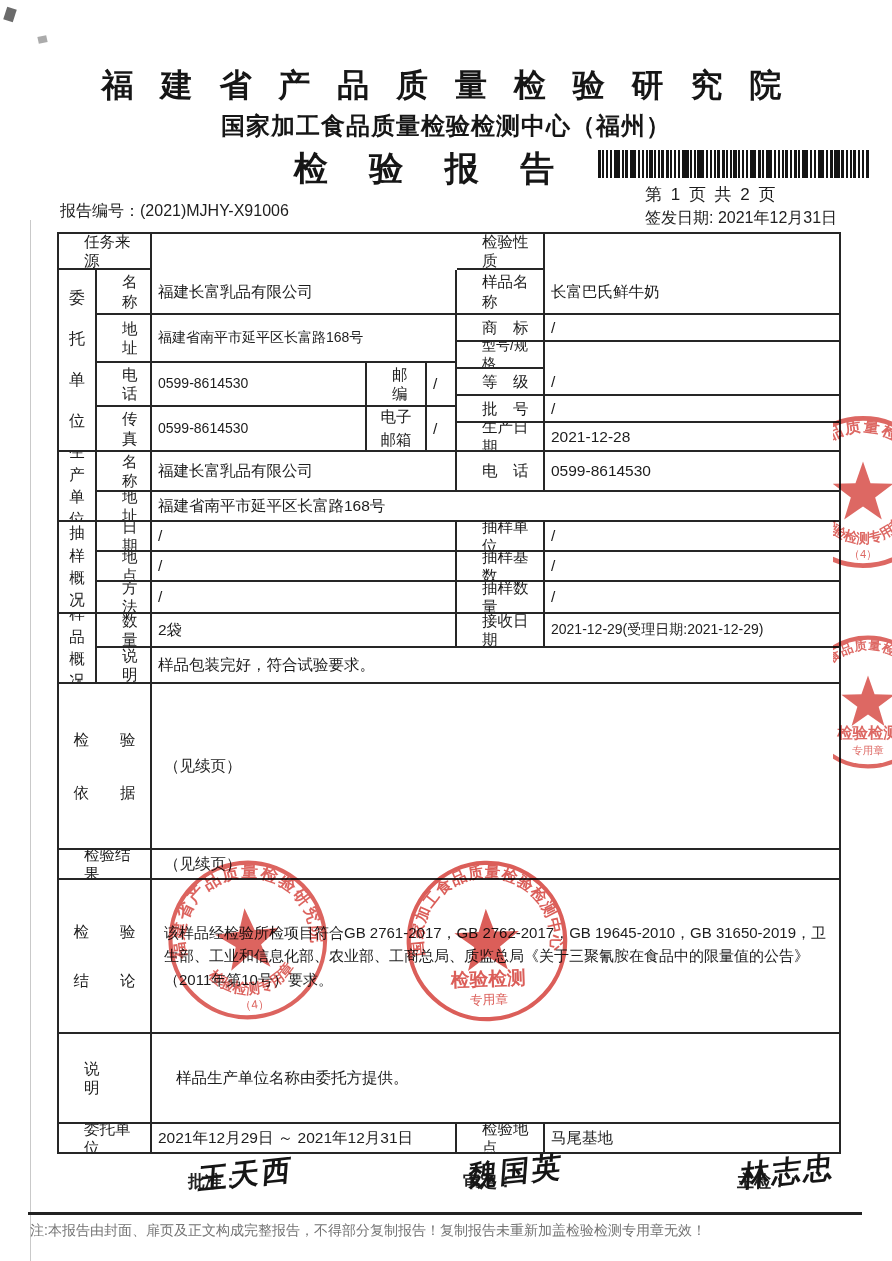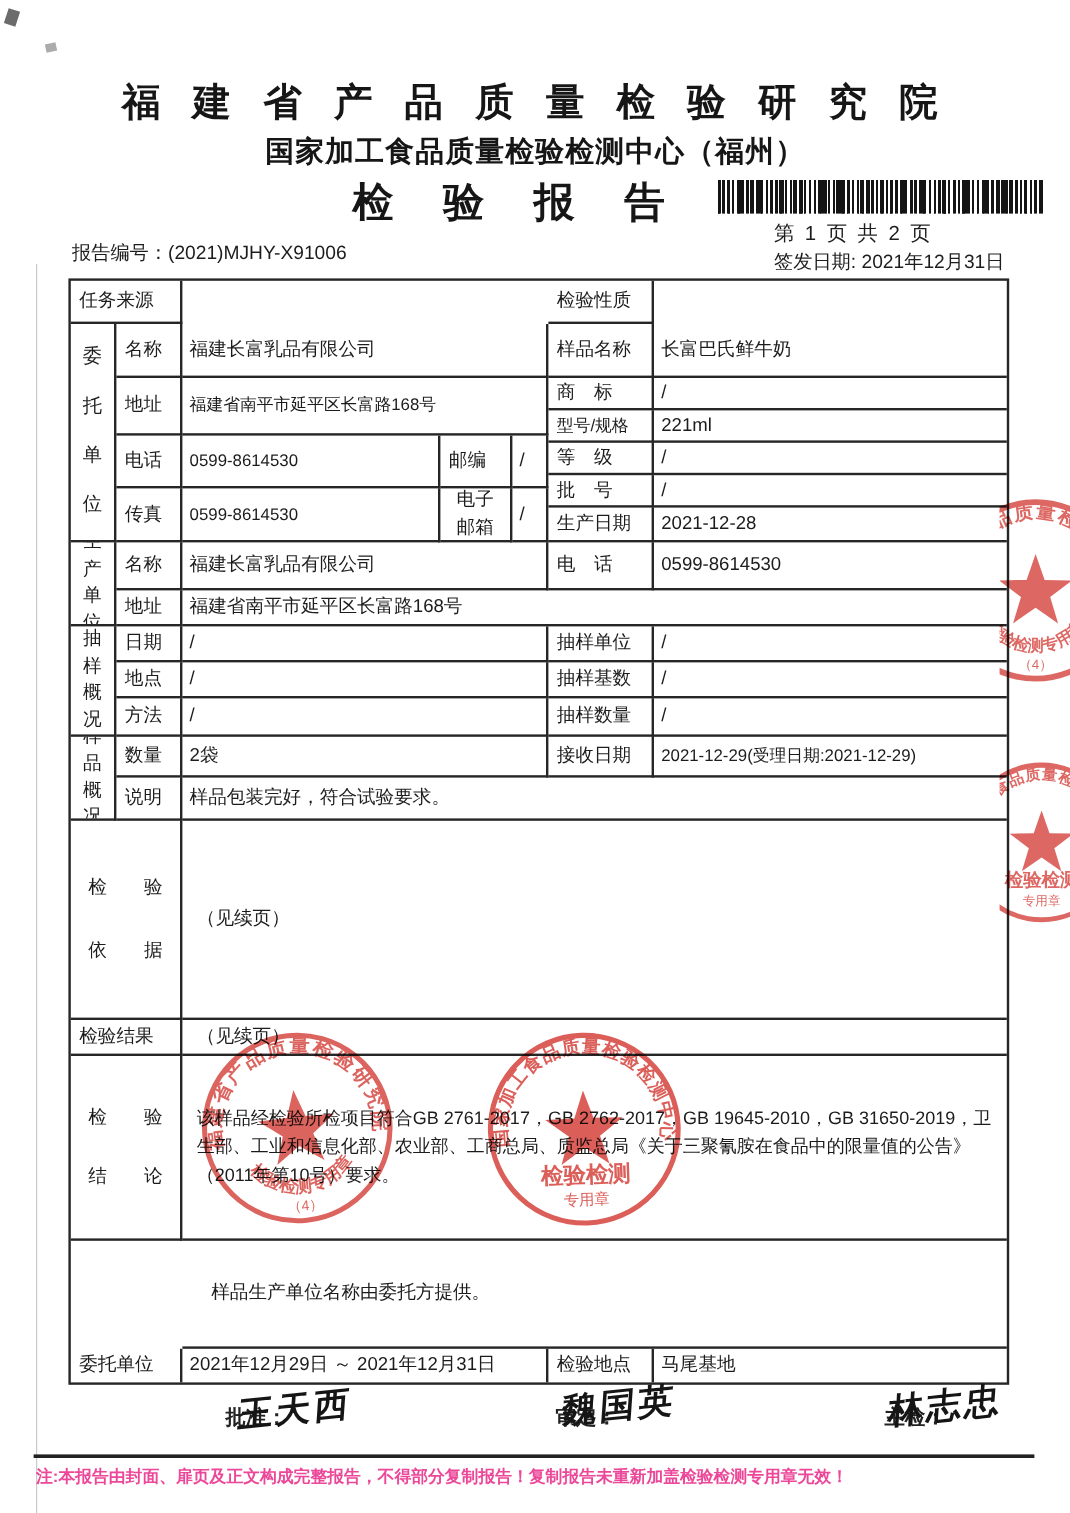--- a/index.html
+++ b/index.html
@@ -35,21 +35,21 @@
     border-right:2px solid #262626;border-bottom:2px solid #262626;
     display:flex;align-items:center;
     padding:1px 6px;font-size:15.5px;line-height:1.25;overflow:hidden;
     color:#1c1c1c;
   }
   .cell.nr{border-right:none;}
   .cell.nb{border-bottom:none;}
   .grp{justify-content:center;text-align:center;padding:12px;}
   .vchars{width:18px;margin:0 auto;line-height:2.55;word-break:break-all;font-size:16px;}
   .wrap2{width:34px;margin:0 auto;line-height:1.45;word-break:break-all;font-size:15.5px;text-align:center;}
-  .lab{padding-left:7px;}
+  .lab{padding-left:25px;}
   .small{font-size:14px;}
   .biglab{flex-direction:column;justify-content:center;gap:34px;text-align:center;padding:0 4px;}
   .biglab.tight{gap:30px;}
   .multi{align-items:center;}
   .multi .inner{line-height:1.55;font-size:15px;}
   
   .stamp{mix-blend-mode:multiply;pointer-events:none;}
   .stampA1{left:164px;top:856px;color:#d5423c;opacity:.82;transform:rotate(-6deg);}
   .stampB1{left:402px;top:856px;color:#d5423c;opacity:.85;transform:rotate(-2deg);}
   .edge-clip{overflow:hidden;mix-blend-mode:multiply;}
@@ -59,21 +59,21 @@
   
   .sigrow{font-size:17px;font-weight:600;color:#222;margin-left:40px;}
   .siglabA{left:148px;top:1170px;}
   .siglabB{left:423px;top:1170px;font-family:Liberation Serif, serif;}
   .siglabC{left:697px;top:1170px;}
   .sig{font-size:29px;font-weight:700;color:#151515;transform:rotate(-6deg) skewX(-10deg);letter-spacing:3px;}
   .sigA{left:198px;top:1155px;}
   .sigB{left:468px;top:1152px;}
   .sigC{left:740px;top:1152px;}
   .rule{left:28px;top:1212px;width:834px;height:3px;background:#222;}
-  .note{left:30px;top:1222px;width:834px;font-size:14px;font-weight:700;color:#ec4899;}
+  .note{left:30px;top:1222px;width:834px;font-size:14px;font-weight:400;color:#737373;}
   
   .speck1{left:5px;top:8px;width:10px;height:13px;background:#3a3a3a;opacity:.75;transform:rotate(18deg);}
   .speck2{left:38px;top:36px;width:9px;height:7px;background:#575757;opacity:.5;transform:rotate(-12deg);}
   .marginline{left:30px;top:220px;width:1px;height:1041px;background:#c9c9c9;}
 </style>
 </head>
 <body>
 
 <div class="abs speck1"></div>
 <div class="abs speck2"></div>
@@ -98,21 +98,20 @@
   <div class="cell" style="grid-area:2/3/3/6">福建长富乳品有限公司</div>
   <div class="cell lab" style="grid-area:2/6/3/7">样品名称</div>
   <div class="cell nr" style="grid-area:2/7/3/8">长富巴氏鲜牛奶</div>
 
   <div class="cell lab" style="grid-area:3/2/5/3">地址</div>
   <div class="cell small" style="grid-area:3/3/5/6">福建省南平市延平区长富路168号</div>
   <div class="cell lab" style="grid-area:3/6/4/7">商　标</div>
   <div class="cell nr" style="grid-area:3/7/4/8">/</div>
 
   <div class="cell lab small" style="grid-area:4/6/6/7">型号/规格</div>
-  <div class="cell nr" style="grid-area:4/7/6/8">221ml</div>
 
   <div class="cell lab" style="grid-area:5/2/8/3">电话</div>
   <div class="cell small" style="grid-area:5/3/8/4">0599-8614530</div>
   <div class="cell lab" style="grid-area:5/4/8/5">邮编</div>
   <div class="cell" style="grid-area:5/5/8/6">/</div>
 
   <div class="cell lab" style="grid-area:6/6/7/7">等　级</div>
   <div class="cell nr" style="grid-area:6/7/7/8">/</div>
 
   <div class="cell lab" style="grid-area:7/6/9/7">批　号</div>
@@ -174,20 +173,21 @@
   <div class="cell nr" style="grid-area:18/3/19/8;padding-left:12px">（见续页）</div>
 
   <div class="cell biglab tight" style="grid-area:19/1/20/3">
     <div>检　　验</div>
     <div>结　　论</div>
   </div>
   <div class="cell nr multi" style="grid-area:19/3/20/8;padding:8px 12px">
     <div class="inner">该样品经检验所检项目符合GB 2761-2017，GB 2762-2017，GB 19645-2010，GB 31650-2019，卫生部、工业和信息化部、农业部、工商总局、质监总局《关于三聚氰胺在食品中的限量值的公告》（2011年第10号）要求。</div>
   </div>
 
+  <div class="cell lab" style="grid-area:20/1/21/3;justify-content:center">说　　明</div>
   <div class="cell nr" style="grid-area:20/3/21/8;padding-left:24px">样品生产单位名称由委托方提供。</div>
 
   <div class="cell lab nb" style="grid-area:21/1/22/3">委托单位</div>
   <div class="cell nb" style="grid-area:21/3/22/6">2021年12月29日 ～ 2021年12月31日</div>
   <div class="cell lab nb" style="grid-area:21/6/22/7">检验地点</div>
   <div class="cell nr nb" style="grid-area:21/7/22/8">马尾基地</div>
 </div>
 
 <div class="abs stamp stampA1">
   <svg viewBox="0 0 200 200" width="168" height="168">

